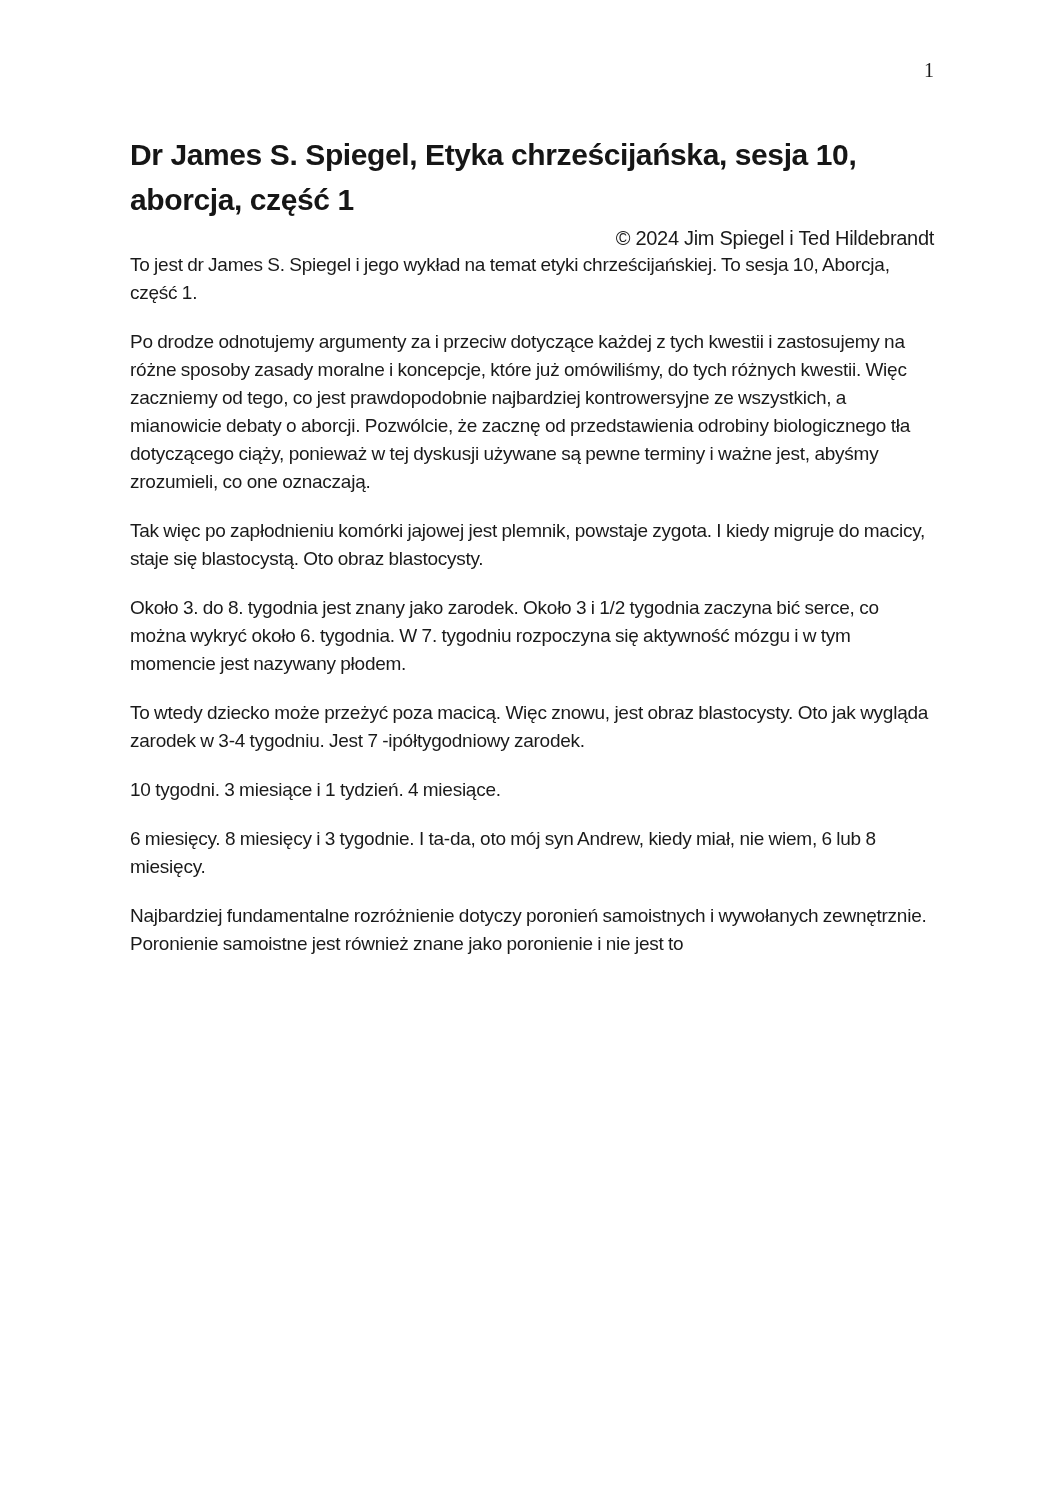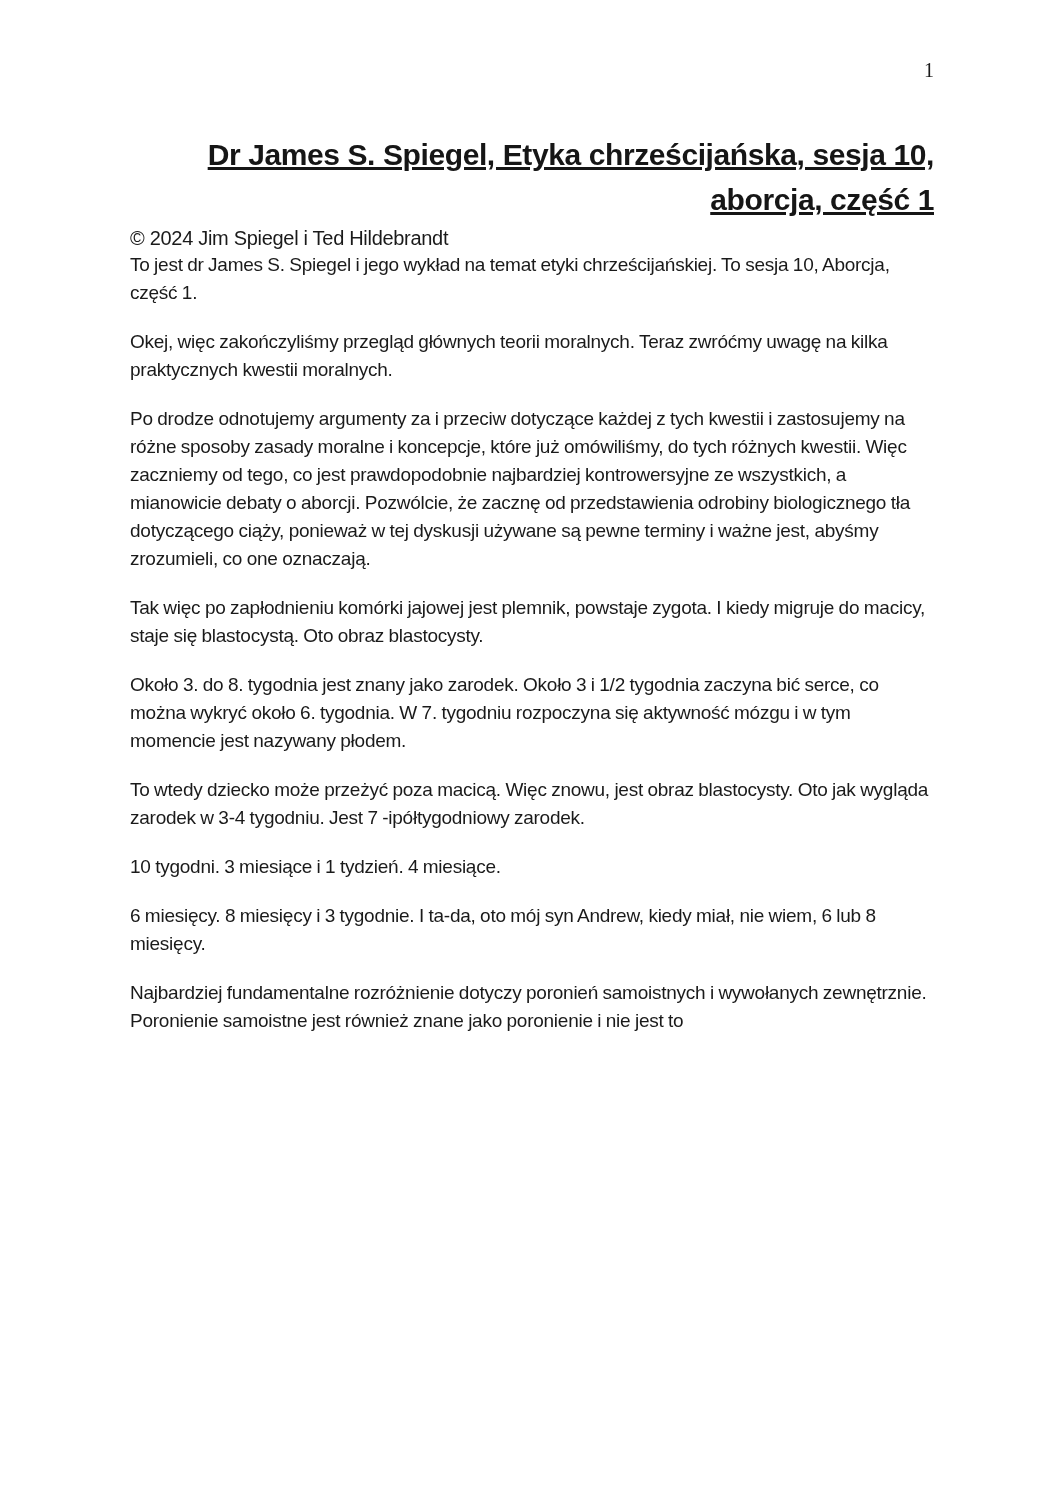--- a/index.html
+++ b/index.html
@@ -24,28 +24,27 @@
     font-family: "Liberation Serif", serif;
     font-size: 20px;
     line-height: 24px;
     color: #1a1a1a;
   }
   .doc-title {
     margin: 50px 0 0 0;
     font-size: 30px;
     font-weight: bold;
     line-height: 45px;
-    text-align: right;
+    text-align: left;
     letter-spacing: -0.4px;
     color: #161616;
-    text-decoration: underline;
   }
   .doc-copyright {
     margin-top: 3px;
-    text-align: left;
+    text-align: right;
     font-size: 20px;
     line-height: 26px;
     letter-spacing: -0.3px;
     color: #1a1a1a;
   }
   .doc-body {
   }
   .doc-body p {
     margin: 0 0 21px 0;
     font-size: 19px;
@@ -60,21 +59,20 @@
 
 <div class="page">
   <div class="page-number">1</div>
 
   <h1 class="doc-title">Dr James S. Spiegel, Etyka chrześcijańska, sesja 10, aborcja, część 1</h1>
 
   <div class="doc-copyright">© 2024 Jim Spiegel i Ted Hildebrandt</div>
 
   <div class="doc-body">
       <p>To jest dr James S. Spiegel i jego wykład na temat etyki chrześcijańskiej. To sesja 10, Aborcja, część 1.</p>
-      <p>Okej, więc zakończyliśmy przegląd głównych teorii moralnych. Teraz zwróćmy uwagę na kilka praktycznych kwestii moralnych.</p>
       <p>Po drodze odnotujemy argumenty za i przeciw dotyczące każdej z tych kwestii i zastosujemy na różne sposoby zasady moralne i koncepcje, które już omówiliśmy, do tych różnych kwestii. Więc zaczniemy od tego, co jest prawdopodobnie najbardziej kontrowersyjne ze wszystkich, a mianowicie debaty o aborcji. Pozwólcie, że zacznę od przedstawienia odrobiny biologicznego tła dotyczącego ciąży, ponieważ w tej dyskusji używane są pewne terminy i ważne jest, abyśmy zrozumieli, co one oznaczają.</p>
       <p>Tak więc po zapłodnieniu komórki jajowej jest plemnik, powstaje zygota. I kiedy migruje do macicy, staje się blastocystą. Oto obraz blastocysty.</p>
       <p>Około 3. do 8. tygodnia jest znany jako zarodek. Około 3 i 1/2 tygodnia zaczyna bić serce, co można wykryć około 6. tygodnia. W 7. tygodniu rozpoczyna się aktywność mózgu i w tym momencie jest nazywany płodem.</p>
       <p>To wtedy dziecko może przeżyć poza macicą. Więc znowu, jest obraz blastocysty. Oto jak wygląda zarodek w 3-4 tygodniu. Jest 7 -ipółtygodniowy zarodek.</p>
       <p>10 tygodni. 3 miesiące i 1 tydzień. 4 miesiące.</p>
       <p>6 miesięcy. 8 miesięcy i 3 tygodnie. I ta-da, oto mój syn Andrew, kiedy miał, nie wiem, 6 lub 8 miesięcy.</p>
       <p>Najbardziej fundamentalne rozróżnienie dotyczy poronień samoistnych i wywołanych zewnętrznie. Poronienie samoistne jest również znane jako poronienie i nie jest to</p>
     </div>
 </div>
 

